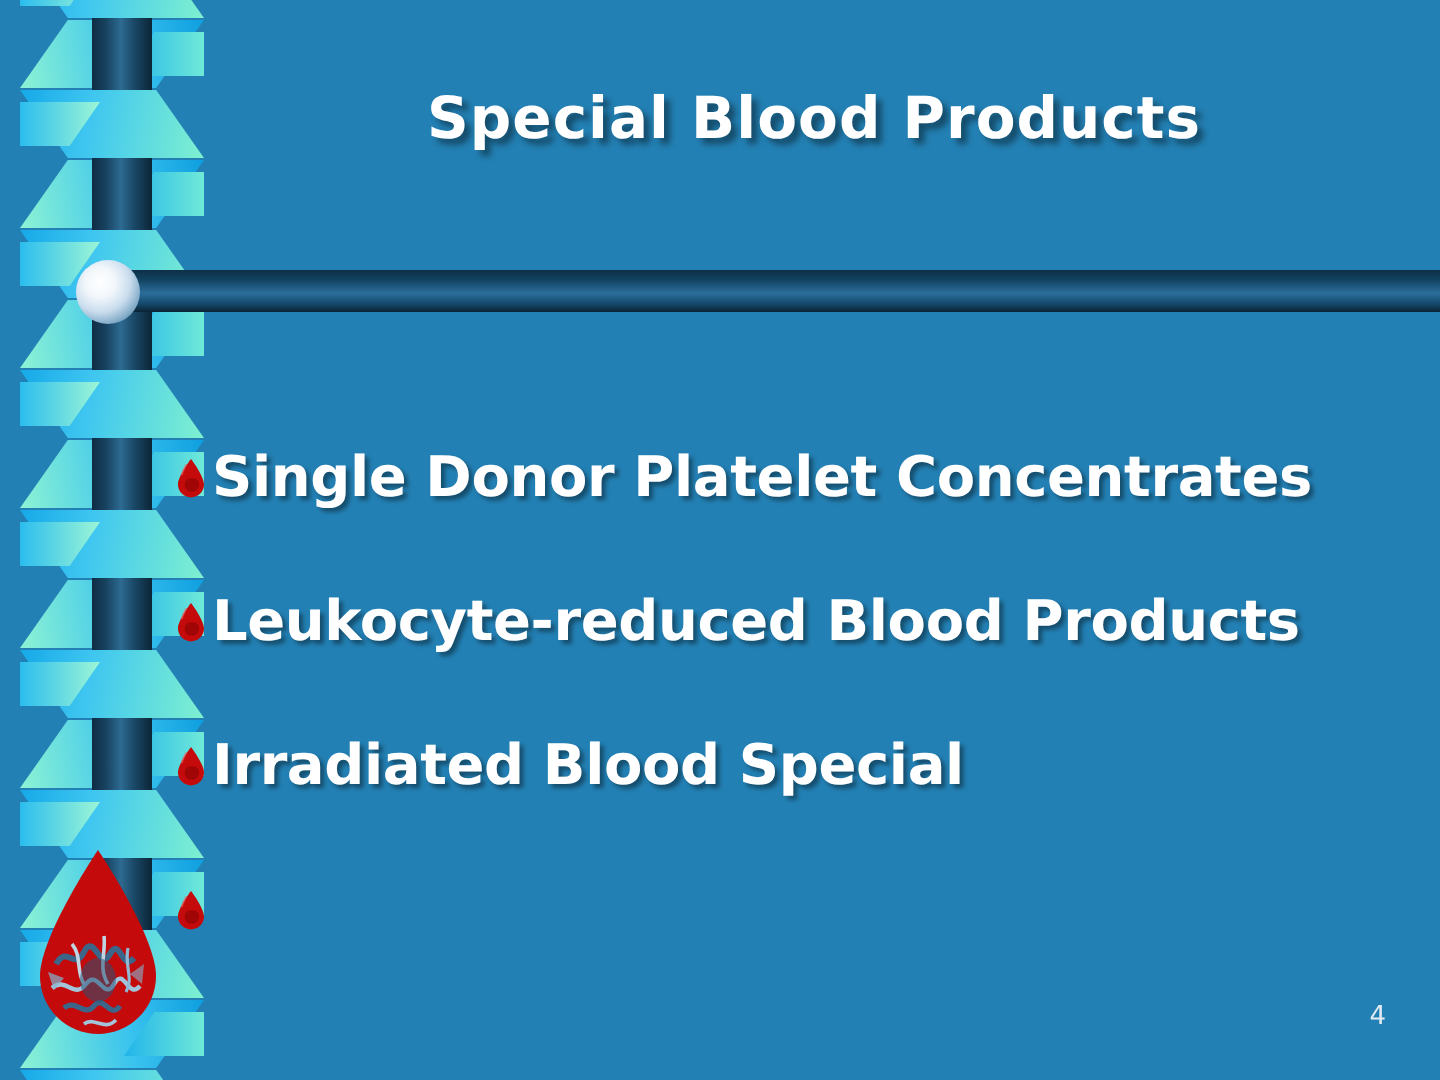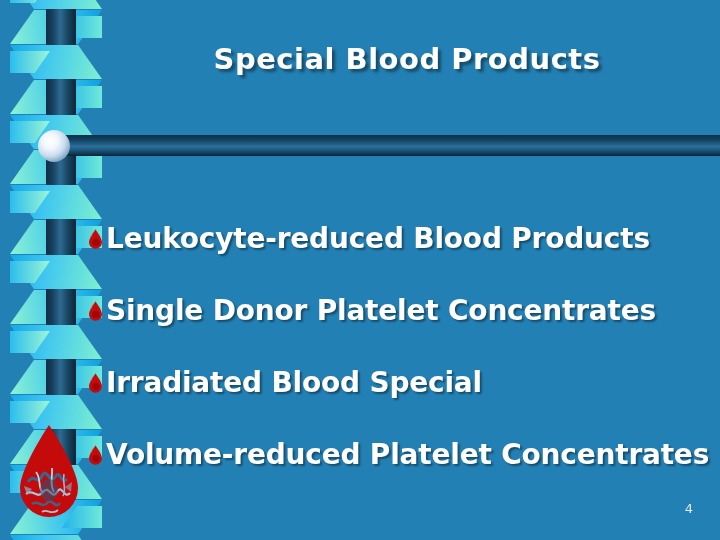--- a/index.html
+++ b/index.html
@@ -232,32 +232,32 @@
   <div class="bullets">
 
     <div class="bullet-row">
       <span class="bullet-mark">
         <svg viewBox="0 0 15 20" width="15" height="20">
           <path d="M7.5 0.5 C7.5 0.5 1 9 1 13.2 A6.5 6.5 0 0 0 14 13.2 C14 9 7.5 0.5 7.5 0.5 Z" fill="#c40a0a"></path>
           <path d="M6.1 10.2 a3.6 3.6 0 1 0 3.6 0 z" fill="#8e0505" opacity="0.65"></path>
           <path d="M5.2 3.2 C4.2 5.1 3.2 7.0 2.8 8.6" stroke="#e86060" stroke-width="0.9" fill="none" opacity="0.7"></path>
         </svg>
       </span>
-      <span class="bullet-text">Leukocyte-reduced Blood Products</span>
+      <span class="bullet-text">Single Donor Platelet Concentrates</span>
     </div>
 
     <div class="bullet-row">
       <span class="bullet-mark">
         <svg viewBox="0 0 15 20" width="15" height="20">
           <path d="M7.5 0.5 C7.5 0.5 1 9 1 13.2 A6.5 6.5 0 0 0 14 13.2 C14 9 7.5 0.5 7.5 0.5 Z" fill="#c40a0a"></path>
           <path d="M6.1 10.2 a3.6 3.6 0 1 0 3.6 0 z" fill="#8e0505" opacity="0.65"></path>
           <path d="M5.2 3.2 C4.2 5.1 3.2 7.0 2.8 8.6" stroke="#e86060" stroke-width="0.9" fill="none" opacity="0.7"></path>
         </svg>
       </span>
-      <span class="bullet-text">Single Donor Platelet Concentrates</span>
+      <span class="bullet-text">Leukocyte-reduced Blood Products</span>
     </div>
 
     <div class="bullet-row">
       <span class="bullet-mark">
         <svg viewBox="0 0 15 20" width="15" height="20">
           <path d="M7.5 0.5 C7.5 0.5 1 9 1 13.2 A6.5 6.5 0 0 0 14 13.2 C14 9 7.5 0.5 7.5 0.5 Z" fill="#c40a0a"></path>
           <path d="M6.1 10.2 a3.6 3.6 0 1 0 3.6 0 z" fill="#8e0505" opacity="0.65"></path>
           <path d="M5.2 3.2 C4.2 5.1 3.2 7.0 2.8 8.6" stroke="#e86060" stroke-width="0.9" fill="none" opacity="0.7"></path>
         </svg>
       </span>
@@ -265,21 +265,20 @@
     </div>
 
     <div class="bullet-row">
       <span class="bullet-mark">
         <svg viewBox="0 0 15 20" width="15" height="20">
           <path d="M7.5 0.5 C7.5 0.5 1 9 1 13.2 A6.5 6.5 0 0 0 14 13.2 C14 9 7.5 0.5 7.5 0.5 Z" fill="#c40a0a"></path>
           <path d="M6.1 10.2 a3.6 3.6 0 1 0 3.6 0 z" fill="#8e0505" opacity="0.65"></path>
           <path d="M5.2 3.2 C4.2 5.1 3.2 7.0 2.8 8.6" stroke="#e86060" stroke-width="0.9" fill="none" opacity="0.7"></path>
         </svg>
       </span>
-      <span class="bullet-text">Volume-reduced Platelet Concentrates</span>
     </div>
 
   </div>
 
   <div class="drop-big">
     <svg viewBox="0 0 86 104" width="86" height="104">
       <defs>
         <clipPath id="dropclip">
           <path d="M43 1 C43 1 14 44 14 64 A29 29 0 0 0 72 64 C72 44 43 1 43 1 Z"></path>
         </clipPath>

